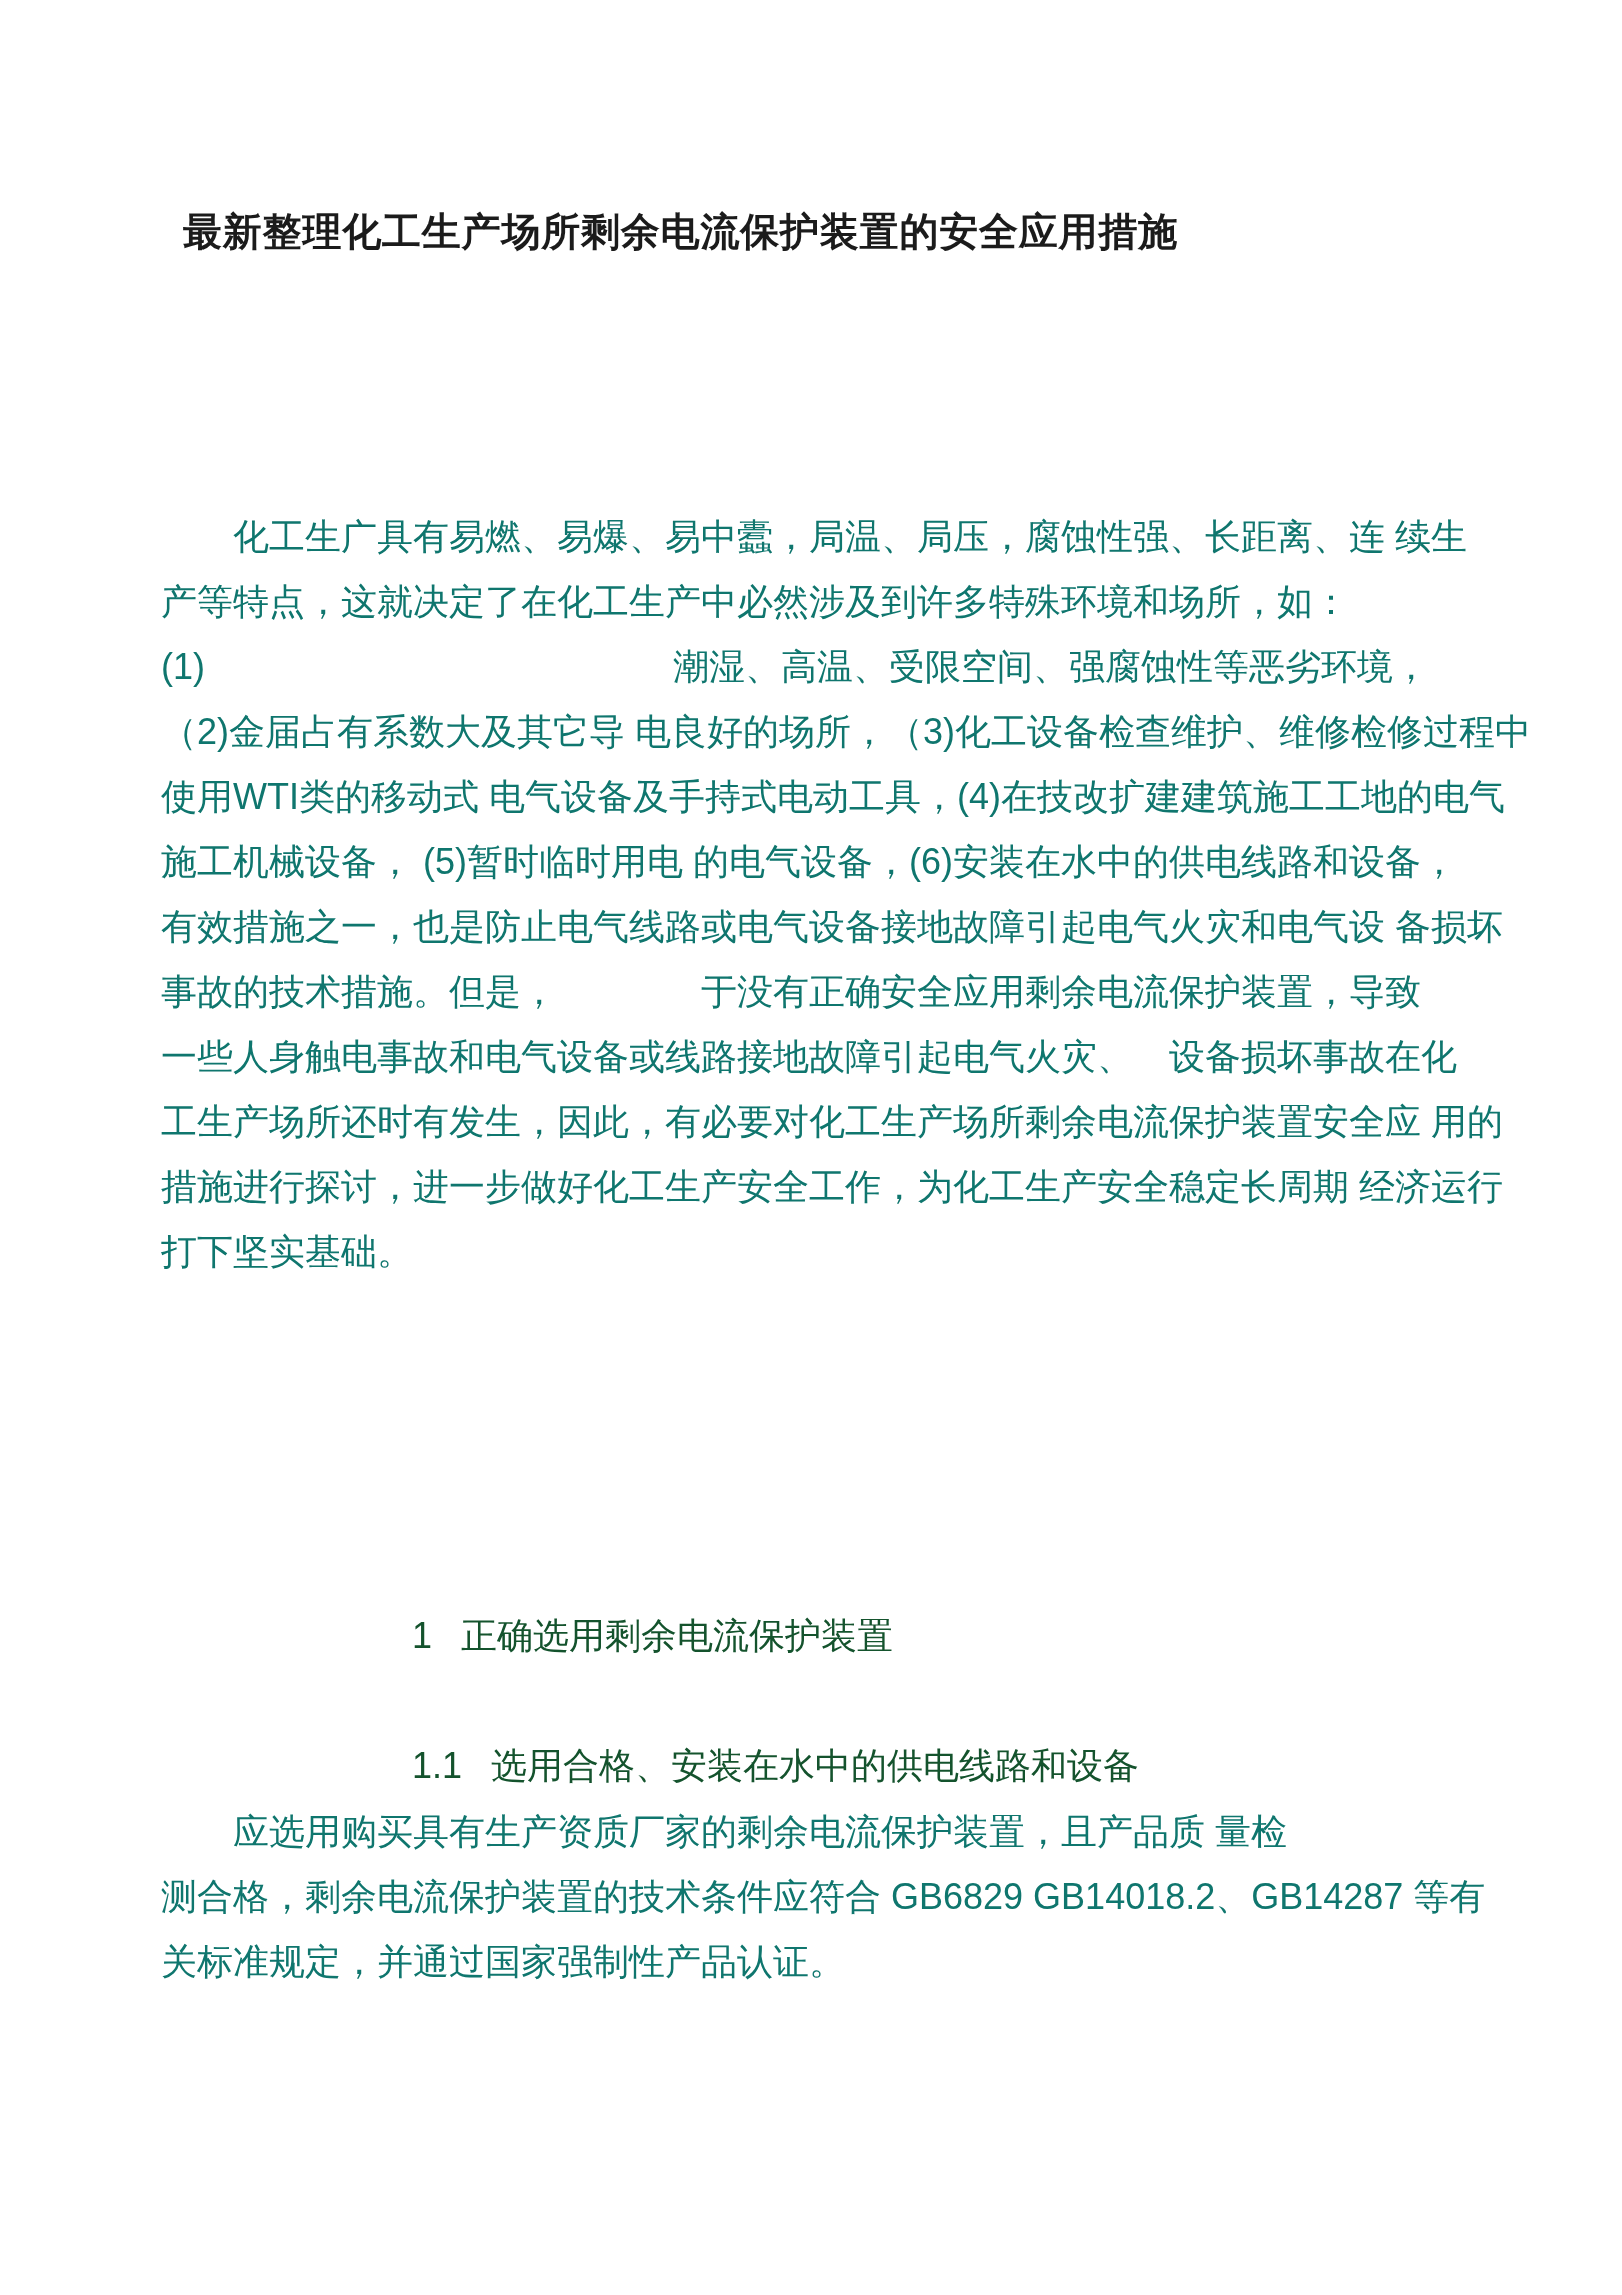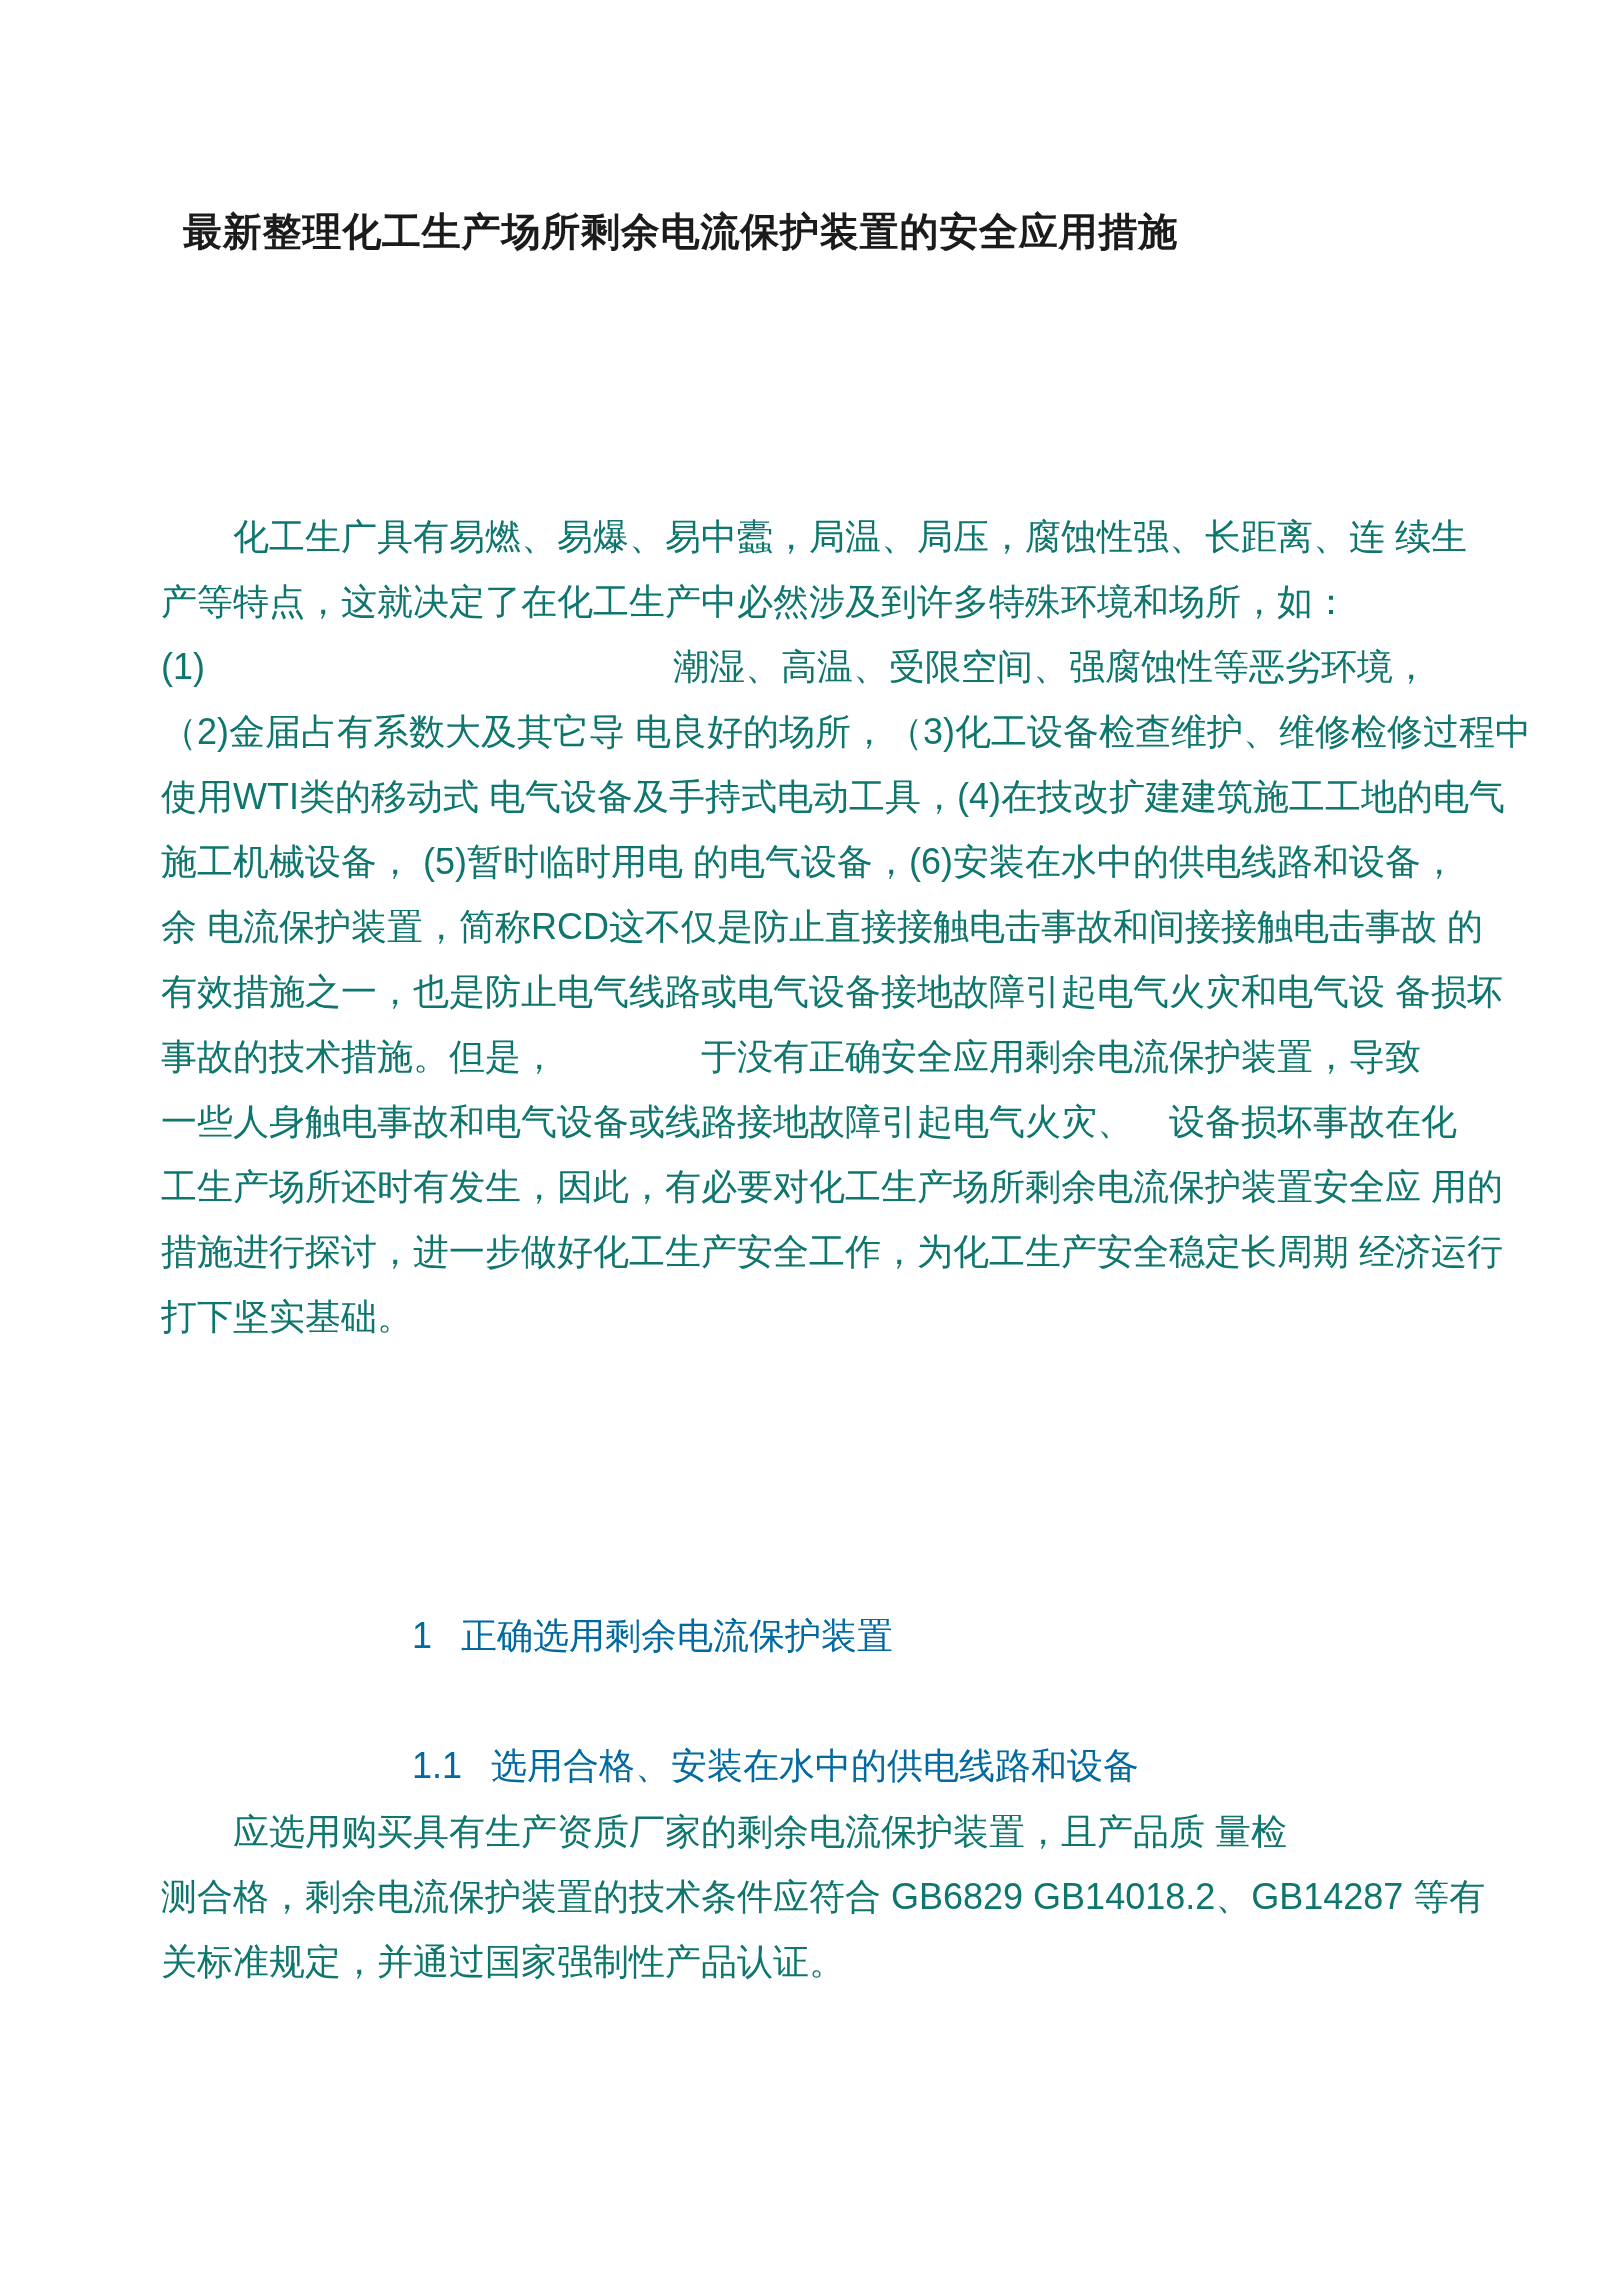--- a/index.html
+++ b/index.html
@@ -41,21 +41,21 @@
     line-height: 65px;
     white-space: pre;
   }
   .para-intro { top: 504px; }
   .para-select { top: 1799px; }
   .heading {
     position: absolute;
     left: 372px;
     font-size: 36px;
     line-height: 65px;
-    color: #0369a1;
+    color: #14532d;
     white-space: pre;
   }
   .heading-1 { top: 1538px; }
   .heading-1-1 { top: 1668px; }
   .heading .num {
     display: inline-block;
     margin-right: 29px;
   }
 </style>
 </head>
@@ -65,21 +65,20 @@
 
   <h1 class="doc-title">最新整理化工生产场所剩余电流保护装置的安全应用措施</h1>
 
   <div class="para para-intro">
     <div class="line">　　化工生广具有易燃、易爆、易中蠹，局温、局压，腐蚀性强、长距离、连 续生</div>
     <div class="line">产等特点，这就决定了在化工生产中必然涉及到许多特殊环境和场所，如：</div>
     <div class="line">(1)　　　　　　　　　　　　　潮湿、高温、受限空间、强腐蚀性等恶劣环境，</div>
     <div class="line">（2)金届占有系数大及其它导 电良好的场所，（3)化工设备检查维护、维修检修过程中</div>
     <div class="line">使用WTI类的移动式 电气设备及手持式电动工具，(4)在技改扩建建筑施工工地的电气</div>
     <div class="line">施工机械设备， (5)暂时临时用电 的电气设备，(6)安装在水中的供电线路和设备，</div>
-    <div class="line">余 电流保护装置，简称RCD这不仅是防止直接接触电击事故和间接接触电击事故 的</div>
     <div class="line">有效措施之一，也是防止电气线路或电气设备接地故障引起电气火灾和电气设 备损坏</div>
     <div class="line">事故的技术措施。但是，　　　　于没有正确安全应用剩余电流保护装置，导致</div>
     <div class="line">一些人身触电事故和电气设备或线路接地故障引起电气火灾、　设备损坏事故在化</div>
     <div class="line">工生产场所还时有发生，因此，有必要对化工生产场所剩余电流保护装置安全应 用的</div>
     <div class="line">措施进行探讨，进一步做好化工生产安全工作，为化工生产安全稳定长周期 经济运行</div>
     <div class="line">打下坚实基础。</div>
   </div>
 
   <div class="heading heading-1">
     <span class="num">1</span><span>正确选用剩余电流保护装置</span>

